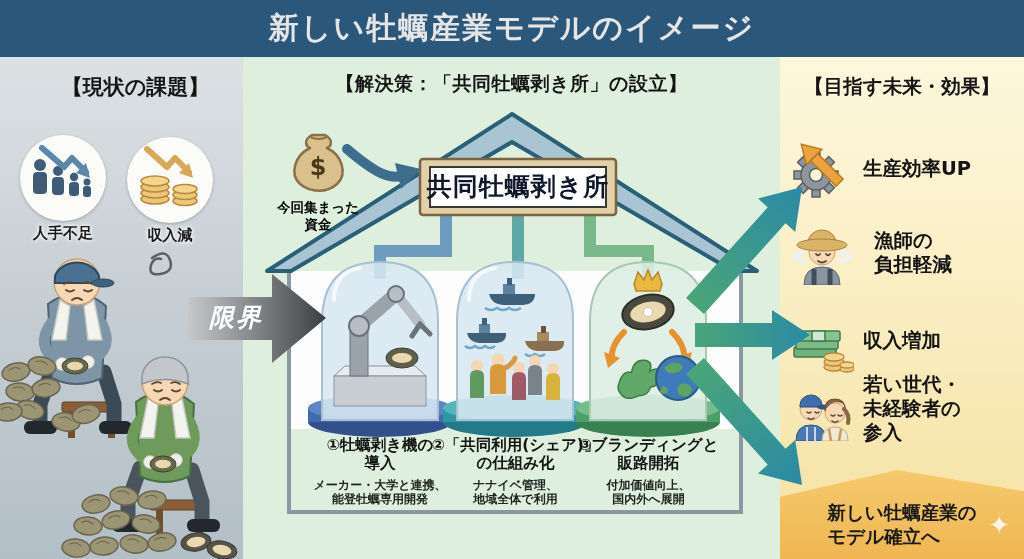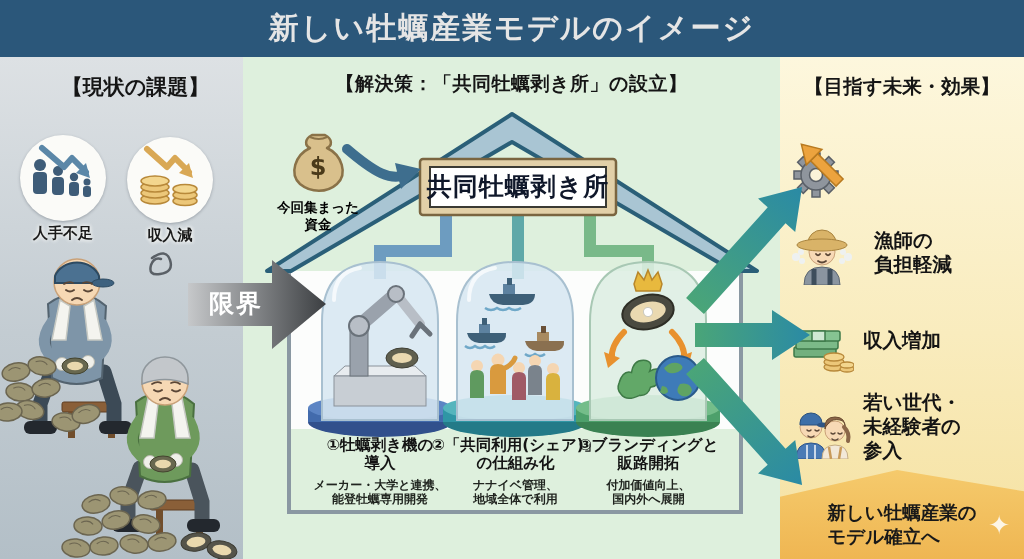--- a/index.html
+++ b/index.html
@@ -42,29 +42,29 @@
   .cap{position:absolute;text-align:center;color:#141414;}
   .cap .cap-title{font-size:15.5px;font-weight:700;line-height:1.15;}
   .cap .cap-desc{margin-top:5px;font-size:12px;font-weight:700;color:#20241f;line-height:1.22;}
   #cap1{left:52px;top:380px;width:170px;}
   #cap2{left:170px;top:380px;width:205px;}
   #cap3{left:318px;top:380px;width:175px;}
   
   .effect-row{position:absolute;left:10px;width:228px;display:flex;align-items:center;gap:9px;}
   .effect-row svg{flex:0 0 64px;height:64px;}
   .effect-label{font-size:19.5px;font-weight:700;color:#141414;line-height:1.22;}
-  #row1{top:80px;}#row2{top:164px;gap:20px;}#row3{top:252px;}#row4{top:334px;}
+  #row1{top:80px;}#row2{top:164px;gap:20px;}#row3{top:252px;}#row4{top:316px;}
   .goal-band{position:absolute;left:0;top:413px;width:244px;height:89px;
     background:linear-gradient(180deg,#f5ca6c 0%,#efb652 100%);
     clip-path:polygon(0 30%,48% 0,100% 24%,100% 100%,0 100%);
     display:flex;align-items:flex-end;justify-content:center;}
   .goal-text{margin-bottom:10px;font-size:18.5px;font-weight:700;color:#191919;line-height:1.3;}
   .goal-sparkle{position:absolute;right:14px;top:40px;color:#ffffff;opacity:.85;font-size:26px;}
   
-  .limit-wrap{position:absolute;left:188px;top:256px;width:140px;height:97px;z-index:6;}
+  .limit-wrap{position:absolute;left:188px;top:270px;width:140px;height:97px;z-index:6;font-style:italic;}
   .limit-label{position:absolute;left:0;top:31px;width:96px;text-align:center;
     color:#ffffff;font-size:25px;font-weight:700;letter-spacing:2px;}
   
   .flow-arrows{position:absolute;left:683px;top:128px;width:140px;height:370px;z-index:5;}
 </style>
 </head>
 <body>
 
 <div class="stage">
 
@@ -377,20 +377,21 @@
               </g>
             <circle r="15"></circle>
             <circle r="6.5" fill="#fbf3d8"></circle>
           </g>
         </g>
         <g transform="translate(34,30) rotate(-45)">
           <rect x="-5" y="-14" width="10" height="36" fill="#eca33e" stroke="#b87a20" stroke-width="1.5"></rect>
           <polygon points="-11,-14 11,-14 0,-32" fill="#eca33e" stroke="#b87a20" stroke-width="1.5"></polygon>
         </g>
       </svg>
+      <div class="effect-label preline">生産効率UP</div>
     </div>
 
     <div class="effect-row" id="row2">
       <svg viewBox="0 0 64 64">
         <g fill="#eef2f4" opacity=".95">
           <circle cx="6" cy="36" r="4"></circle>
             <circle cx="11" cy="31" r="3"></circle>
             <circle cx="12" cy="40" r="3"></circle>
           <circle cx="58" cy="36" r="4"></circle>
             <circle cx="53" cy="31" r="3"></circle>

